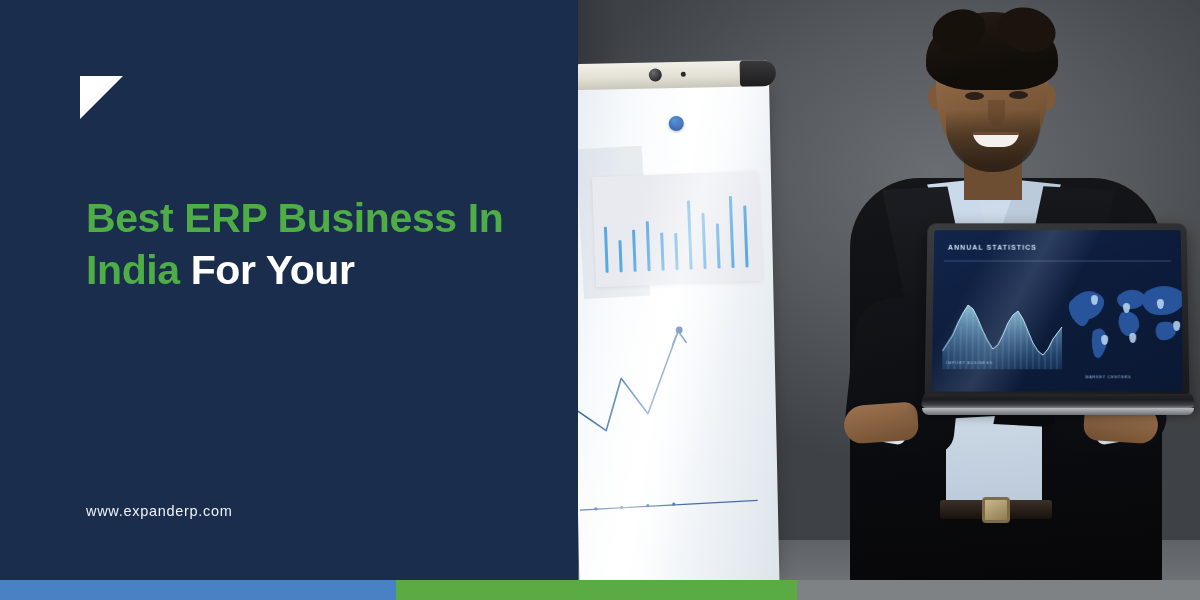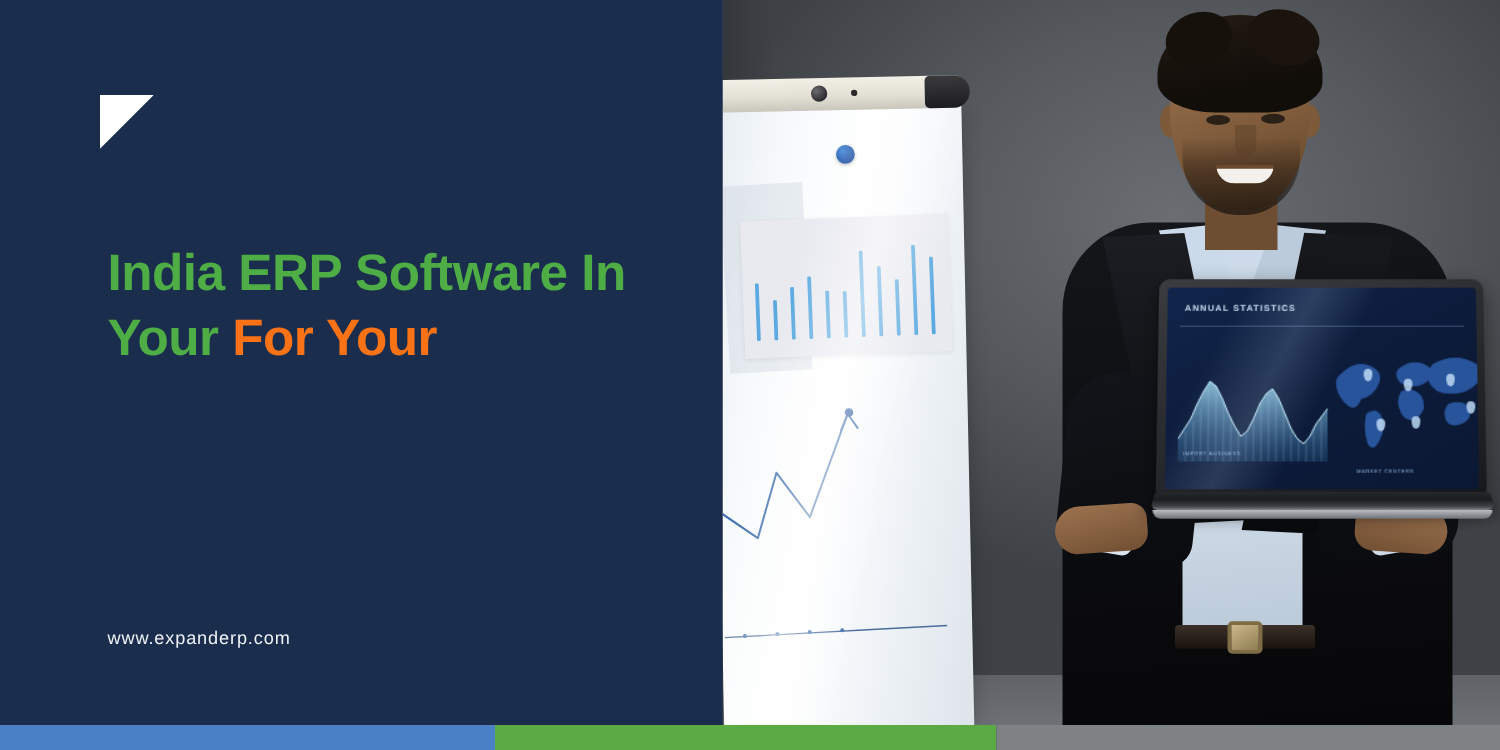--- a/index.html
+++ b/index.html
@@ -17,21 +17,21 @@
     position:absolute; left:80px; top:76px; width:43px; height:43px;
   }
   .logo-tri{ display:block; width:43px; height:43px; }
 
   .headline{
     position:absolute; left:86px; top:192px; width:470px;
     font-size:41px; font-weight:bold; line-height:1.28;
     letter-spacing:-0.4px; color:#ffffff;
   }
   .hl-green{ color:#4ead45; }
-  .hl-white{ color:#f97316; }
+  .hl-white{ color:#ffffff; }
 
   .site-url{
     position:absolute; left:86px; top:503px;
     font-size:14.5px; letter-spacing:0.7px; color:#eef2f7; font-weight:400;
   }
 
   
   .photo{
     position:absolute; left:578px; top:0; width:622px; height:580px;
     overflow:hidden; background:#55585c; z-index:2;
@@ -473,22 +473,22 @@
 
   <div class="left-panel">
 
     <div class="logo-mark">
       <svg class="logo-tri" viewBox="0 0 43 43">
         <polygon points="0,0 43,0 0,43" fill="#ffffff"></polygon>
       </svg>
     </div>
 
     <h1 class="headline">
-      <span class="hl-green">India ERP Software In</span><br>
-      <span class="hl-green">Your</span>
+      <span class="hl-green">Best ERP Business In</span><br>
+      <span class="hl-green">India</span>
       <span class="hl-white">For Your</span><br>
     </h1>
 
     <div class="site-url">www.expanderp.com</div>
   </div>
 
   <div class="bottom-bar">
     <div class="bb-blue"></div>
     <div class="bb-green"></div>
     <div class="bb-grey"></div>

